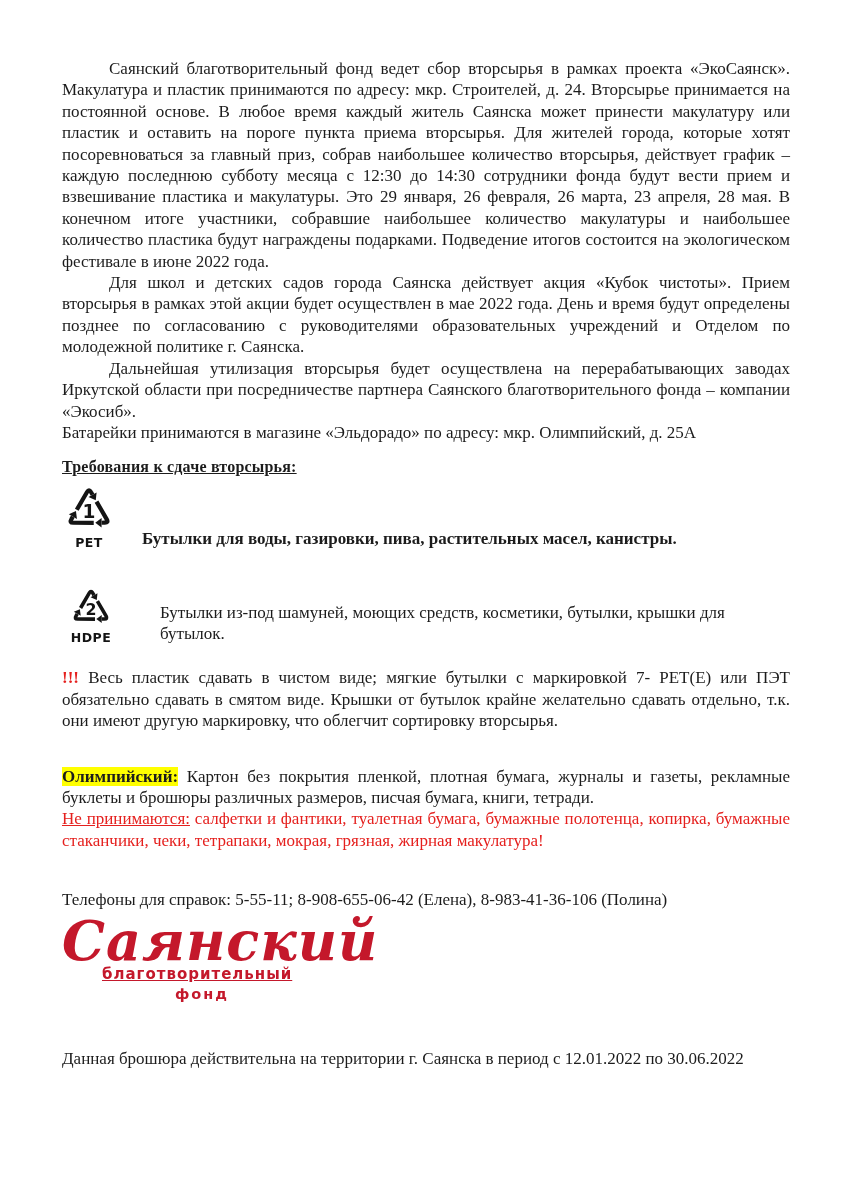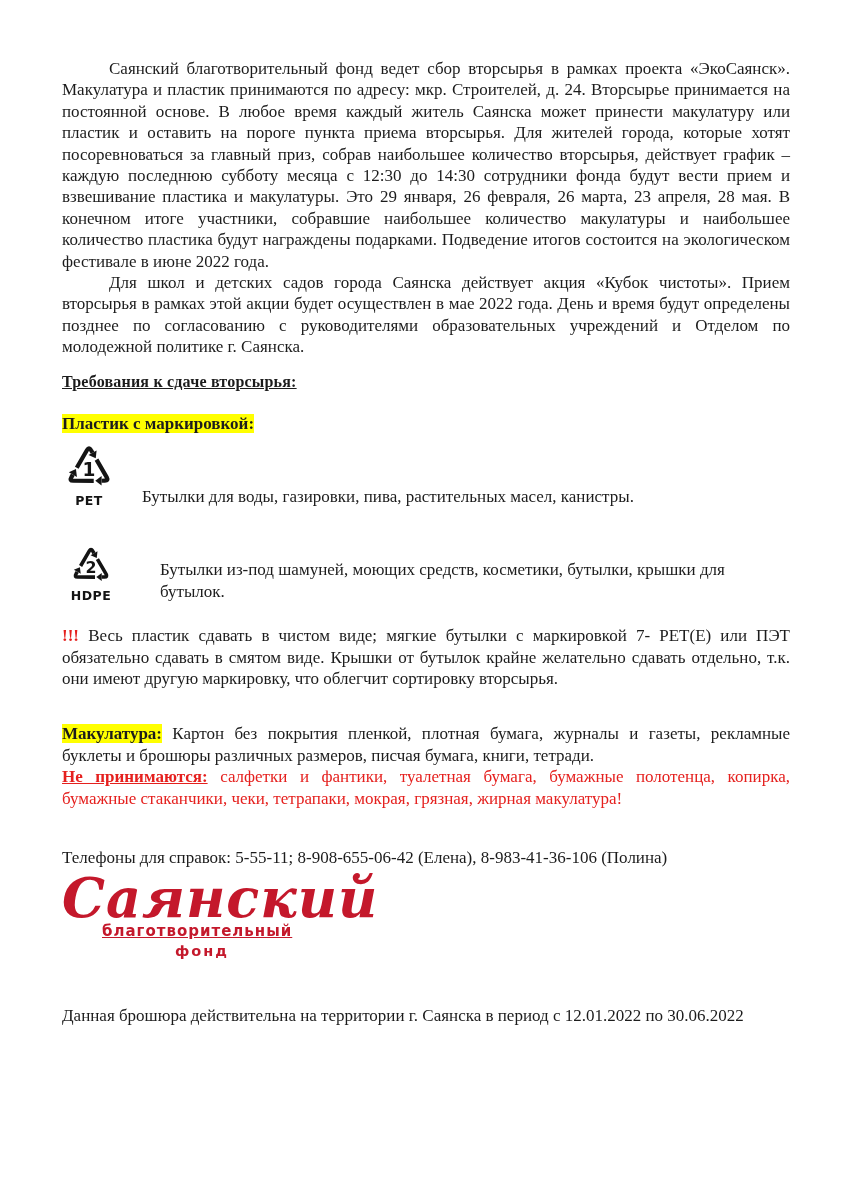--- a/index.html
+++ b/index.html
@@ -57,27 +57,27 @@
     font-size: 12.5px;
     margin-top: 1px;
     letter-spacing: 0.5px;
     color: #141414;
   }
   .symbol-desc {
     font-size: 17px;
     line-height: 21.4px;
     padding-bottom: 1px;
   }
-  .pet .symbol-desc { margin-left: 26px; }
+  .pet .symbol-desc { margin-left: 26px; font-weight: bold; }
   .hdpe .symbol-desc { margin-left: 46px; }
   .warning-para { margin-top: 22px; }
   .paper-para { margin-top: 34px; }
   .red-underline {
     color: #e5201e;
-    font-weight: bold;
+    font-weight: normal;
     text-decoration: underline;
   }
   .phones-line { margin-top: 38px; }
   .logo {
     margin-top: 0px;
     color: #c4182b;
     width: 330px;
   }
   .logo-script {
     font-family: "DejaVu Serif", serif;
@@ -108,27 +108,26 @@
 </style>
 </head>
 <body>
 
 <div class="page">
 
   <p class="body-text indent">Саянский благотворительный фонд ведет сбор вторсырья в рамках проекта «ЭкоСаянск». Макулатура и пластик принимаются по адресу: мкр. Строителей, д. 24. Вторсырье принимается на постоянной основе. В любое время каждый житель Саянска может принести макулатуру или пластик и оставить на пороге пункта приема вторсырья. Для жителей города, которые хотят посоревноваться за главный приз, собрав наибольшее количество вторсырья, действует график – каждую последнюю субботу месяца с 12:30 до 14:30 сотрудники фонда будут вести прием и взвешивание пластика и макулатуры. Это 29 января, 26 февраля, 26 марта, 23 апреля, 28 мая. В конечном итоге участники, собравшие наибольшее количество макулатуры и наибольшее количество пластика будут награждены подарками. Подведение итогов состоится на экологическом фестивале в июне 2022 года.</p>
 
   <p class="body-text indent">Для школ и детских садов города Саянска действует акция «Кубок чистоты». Прием вторсырья в рамках этой акции будет осуществлен в мае 2022 года. День и время будут определены позднее по согласованию с руководителями образовательных учреждений и Отделом по молодежной политике г. Саянска.</p>
 
+  <p class="body-text indent">Дальнейшая утилизация вторсырья будет осуществлена на перерабатывающих заводах Иркутской области при посредничестве партнера Саянского благотворительного фонда – компании «Экосиб».</p>
 
+  <p class="body-text">Батарейки принимаются в магазине «Эльдорадо» по адресу: мкр. Олимпийский, д. 25А</p>
 
   <h2 class="req-heading">Требования к сдаче вторсырья:</h2>
 
-  <p class="hl-line">
-    <span class="hl">Пластик с маркировкой:</span>
-  </p>
 
   <div class="symbol-row pet">
     <div class="symbol-block">
       <svg width="54" height="52" viewBox="0 0 64 60">
         <g id="pet-arrow">
           <path d="M17.5,32.1 L29.7,11 Q32,7 34.3,11.1 L36.2,14.3" fill="none" stroke="#141414" stroke-width="5"></path>
           <polygon points="40,20.8 41,11.6 31.4,17.1" fill="#141414"></polygon>
         </g>
         <use href="#pet-arrow" transform="rotate(120 32 34)"></use>
         <use href="#pet-arrow" transform="rotate(240 32 34)"></use>
@@ -154,21 +153,21 @@
     </div>
     <div class="symbol-desc">Бутылки из-под шамуней, моющих средств, косметики, бутылки, крышки для бутылок.</div>
   </div>
 
   <p class="body-text warning-para">
     <span class="marks">!!!</span>
     <span>Весь пластик сдавать в чистом виде; мягкие бутылки с маркировкой 7- PET(E) или ПЭТ обязательно сдавать в смятом виде. Крышки от бутылок крайне желательно сдавать отдельно, т.к. они имеют другую маркировку, что облегчит сортировку вторсырья.</span>
   </p>
 
   <p class="body-text paper-para">
-    <span class="hl">Макулатура:</span>
+    <span class="hl">Олимпийский:</span>
     <span>Картон без покрытия пленкой, плотная бумага, журналы и газеты, рекламные буклеты и брошюры различных размеров, писчая бумага, книги, тетради.</span>
   </p>
   <p class="body-text">
     <span class="red-underline">Не принимаются:</span>
     <span class="red">салфетки и фантики, туалетная бумага, бумажные полотенца, копирка, бумажные стаканчики, чеки, тетрапаки, мокрая, грязная, жирная макулатура!</span>
   </p>
 
   <p class="body-text phones-line">Телефоны для справок: 5-55-11; 8-908-655-06-42 (Елена), 8-983-41-36-106 (Полина)</p>
 
   <div class="logo">

